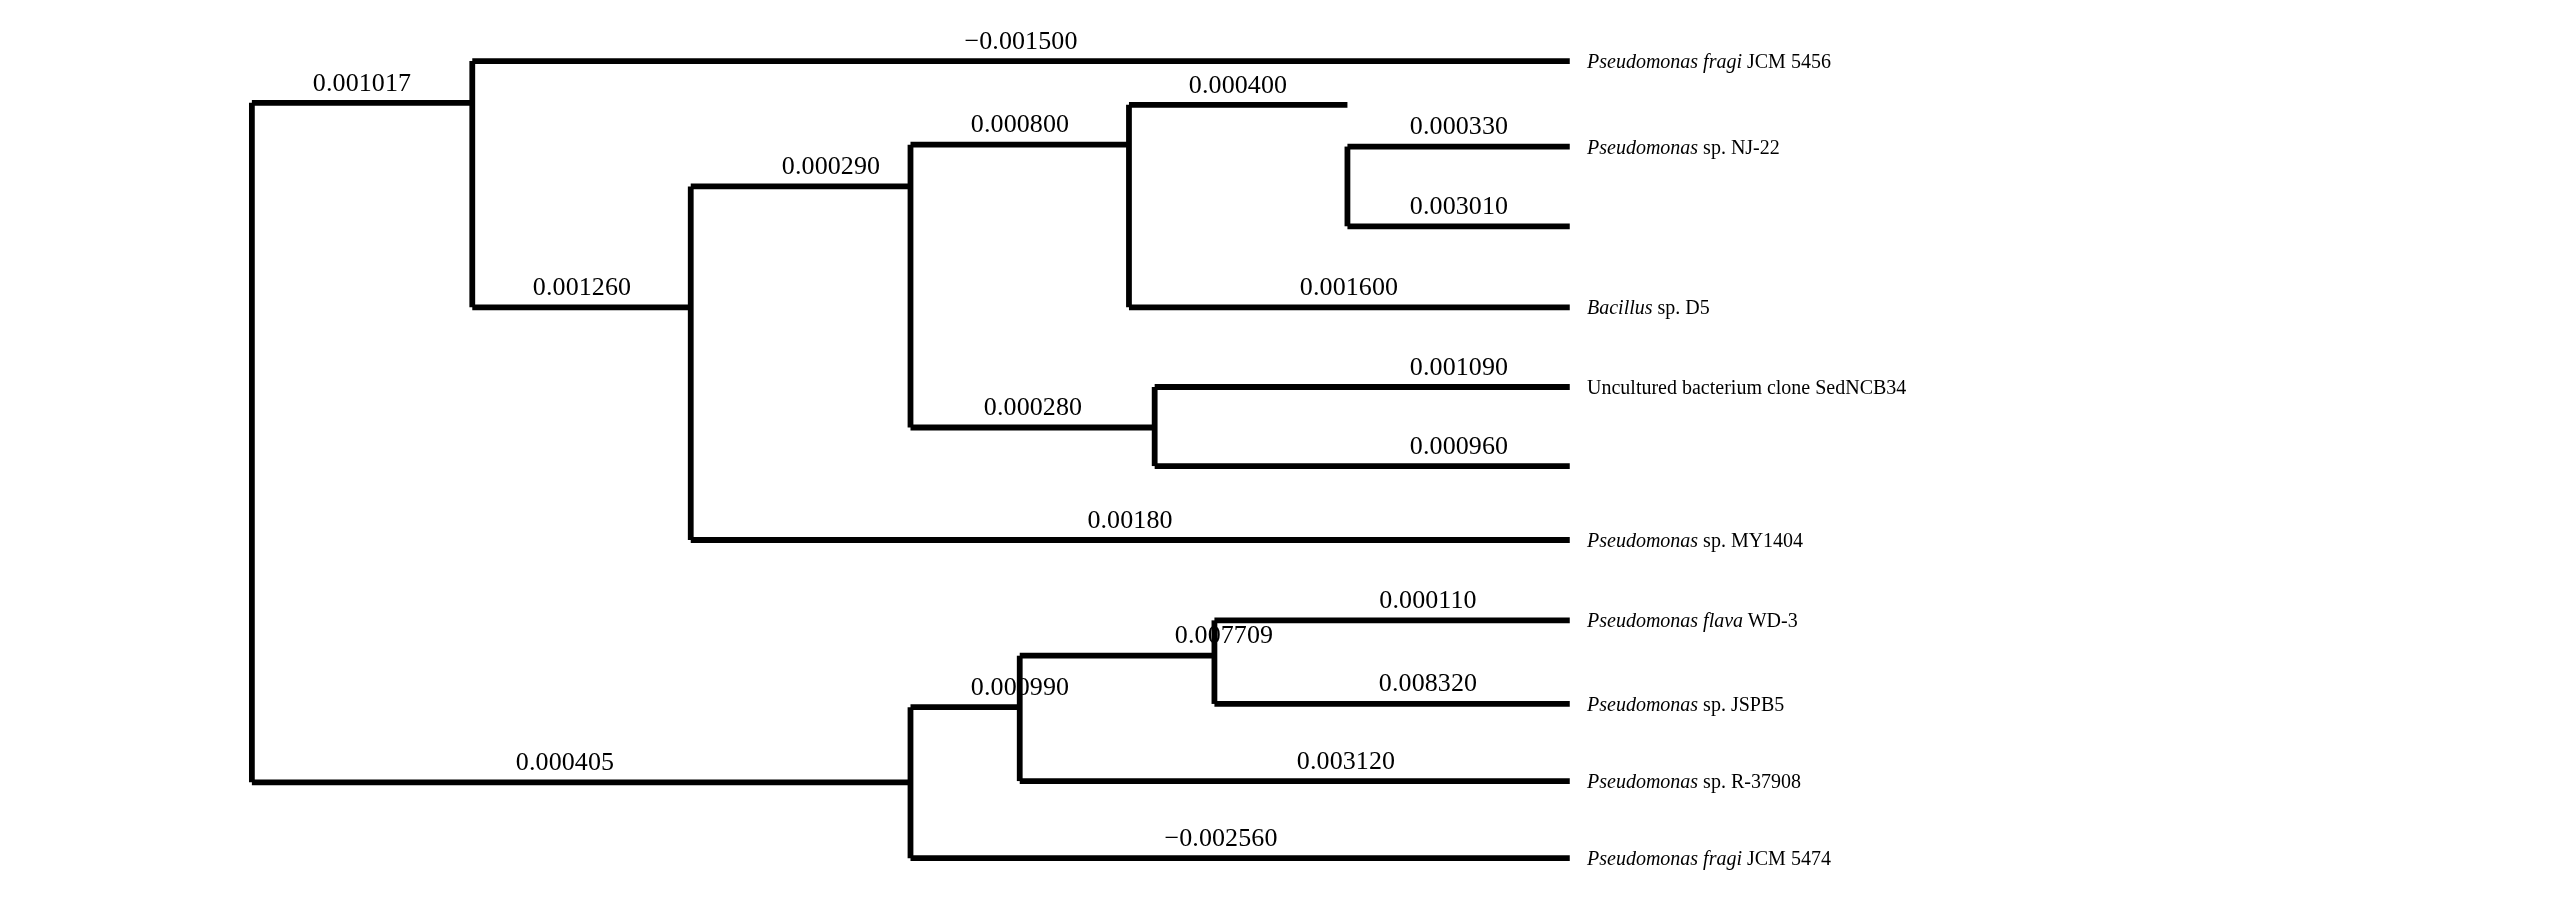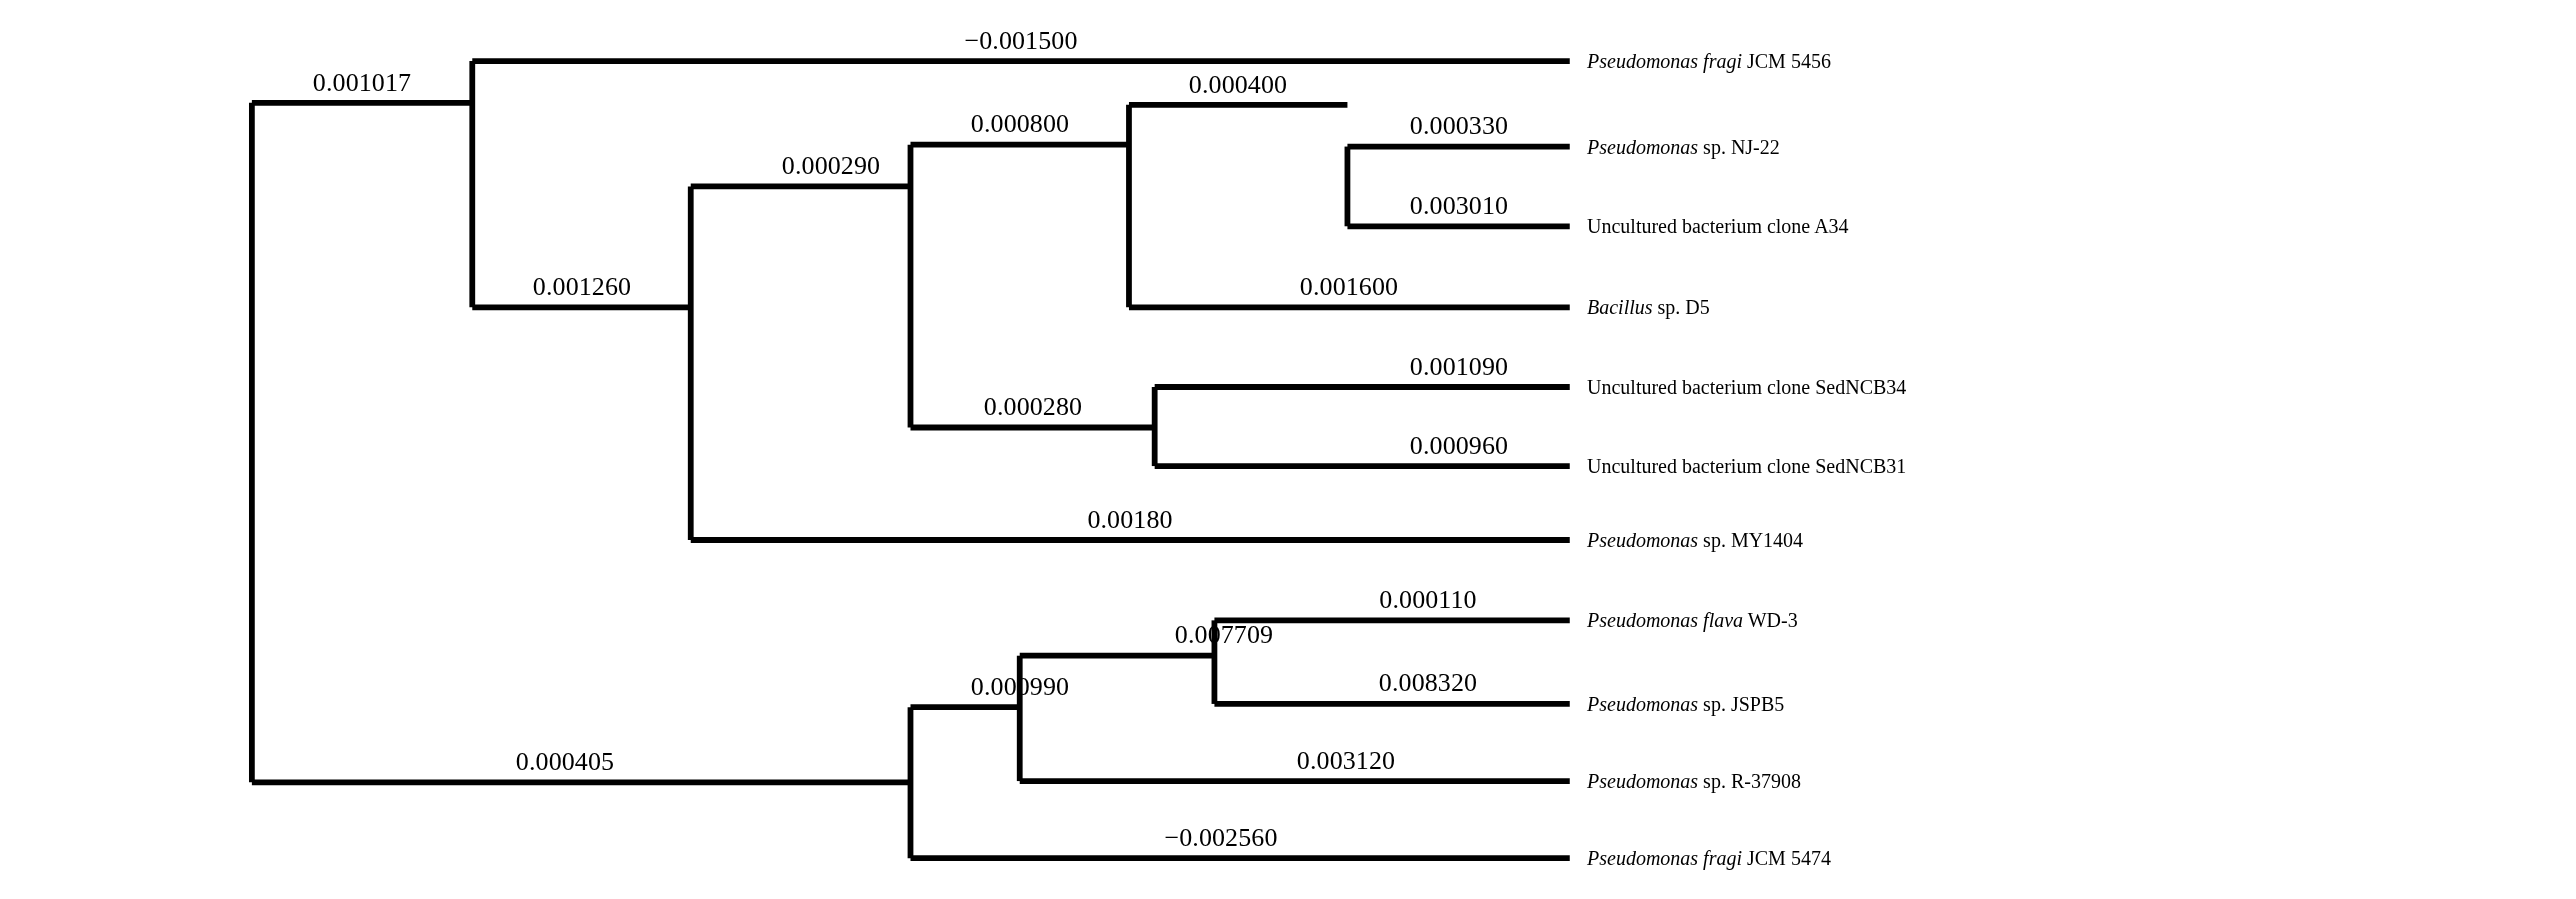--- a/index.html
+++ b/index.html
@@ -92,24 +92,22 @@
   <span class="blen" style="left:565px;  top:777px;">0.000405</span>
   <span class="blen" style="left:1020px; top:702px;">0.000990</span>
   <span class="blen" style="left:1224px; top:650px;">0.007709</span>
   <span class="blen" style="left:1428px; top:615px;">0.000110</span>
   <span class="blen" style="left:1428px; top:698px;">0.008320</span>
   <span class="blen" style="left:1346px; top:776px;">0.003120</span>
   <span class="blen" style="left:1221px; top:853px;">−0.002560</span>
 
   <span class="taxon" style="left:1587px; top:61px;"><span class="it">Pseudomonas fragi</span> <span>JCM 5456</span></span>
   <span class="taxon" style="left:1587px; top:147px;"><span class="it">Pseudomonas</span> <span>sp. NJ-22</span></span>
-  <span class="taxon" style="left:1587px; top:226px;"><span>Uncultured bacterium clone A34</span></span>
   <span class="taxon" style="left:1587px; top:307px;"><span class="it">Bacillus</span> <span>sp. D5</span></span>
   <span class="taxon" style="left:1587px; top:387px;"><span>Uncultured bacterium clone SedNCB34</span></span>
-  <span class="taxon" style="left:1587px; top:466px;"><span>Uncultured bacterium clone SedNCB31</span></span>
   <span class="taxon" style="left:1587px; top:540px;"><span class="it">Pseudomonas</span> <span>sp. MY1404</span></span>
   <span class="taxon" style="left:1587px; top:620px;"><span class="it">Pseudomonas flava</span> <span>WD-3</span></span>
   <span class="taxon" style="left:1587px; top:704px;"><span class="it">Pseudomonas</span> <span>sp. JSPB5</span></span>
   <span class="taxon" style="left:1587px; top:781px;"><span class="it">Pseudomonas</span> <span>sp. R-37908</span></span>
   <span class="taxon" style="left:1587px; top:858px;"><span class="it">Pseudomonas fragi</span> <span>JCM 5474</span></span>
 
 </div>
 
 
 </body></html>

